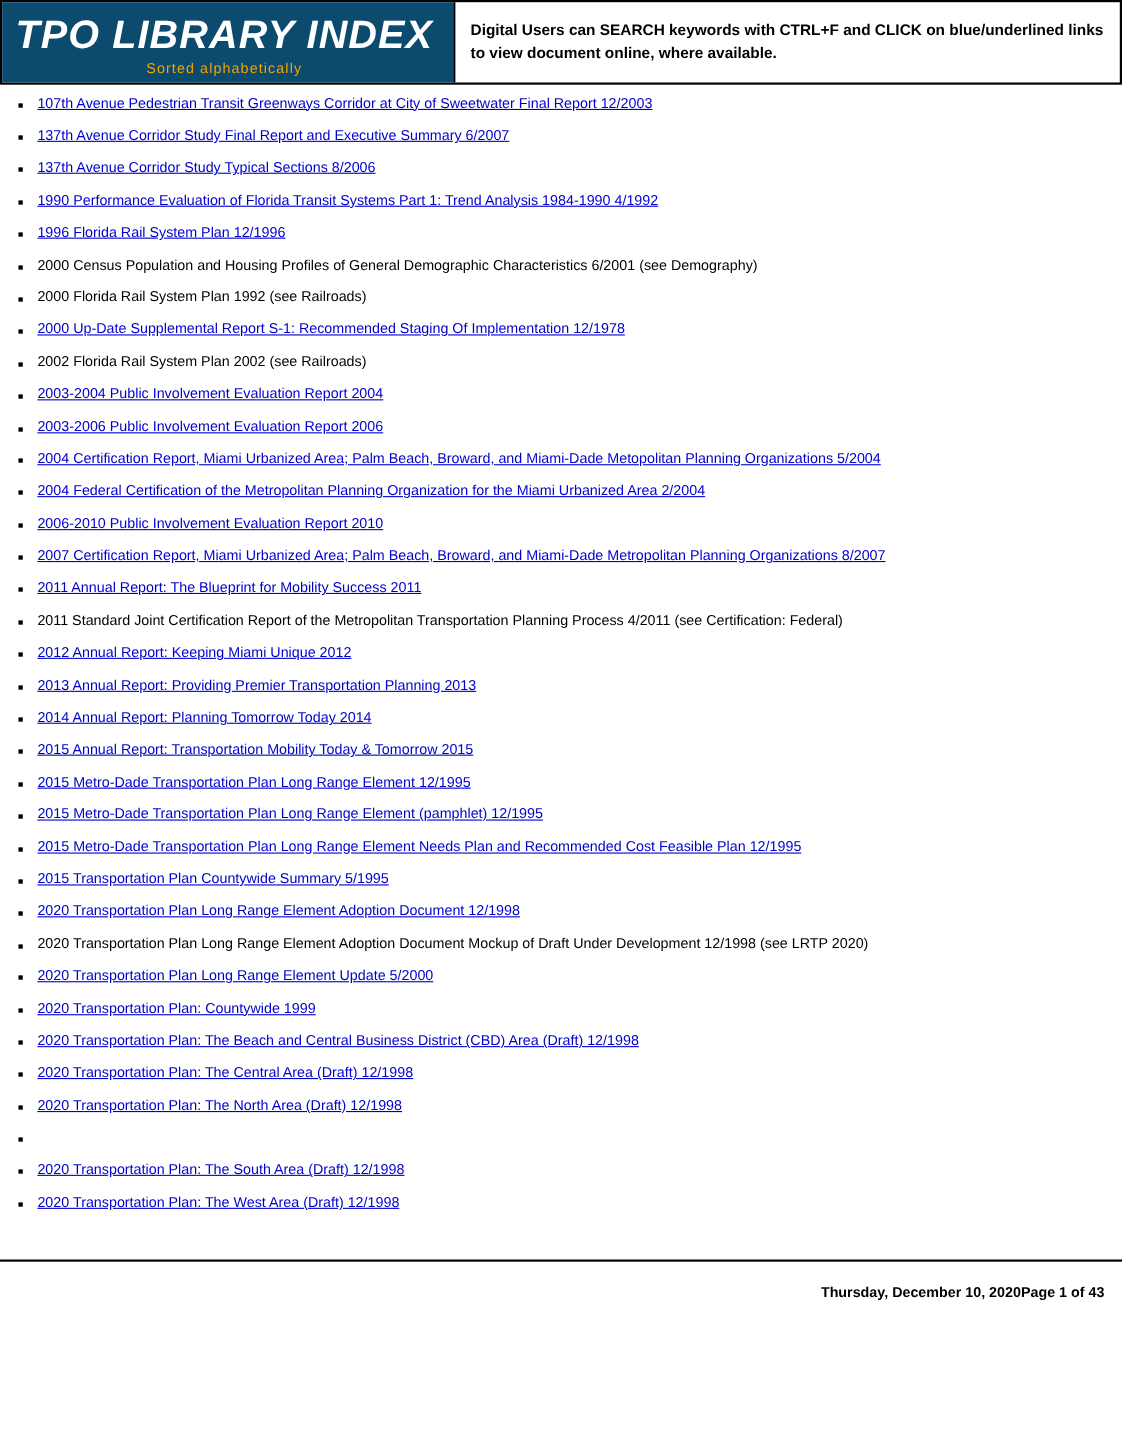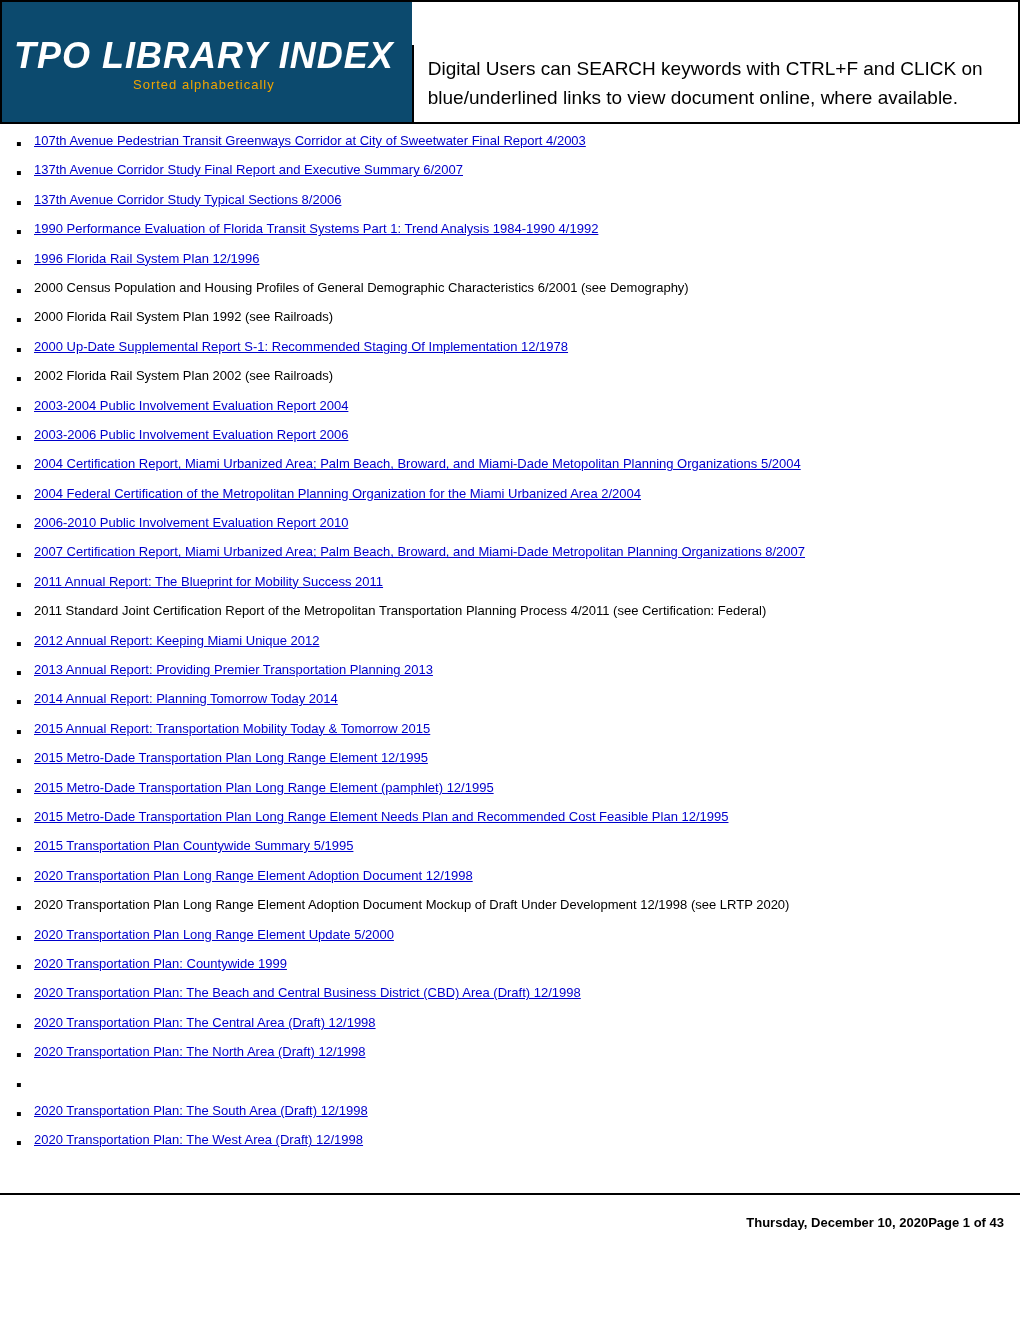--- a/index.html
+++ b/index.html
@@ -42,27 +42,26 @@
       font-size: 13px;
       font-weight: normal;
       color: #f0a500;
       letter-spacing: 1px;
       text-align: center;
       margin-top: 2px;
     }
     .header-info {
       flex: 1;
       padding: 10px 14px;
-      font-size: 19px;
-      font-weight: normal;
+      font-size: 14px;
+      font-weight: bold;
       line-height: 1.5;
       display: flex;
       align-items: center;
       border-left: 2px solid #000;
-      margin-top: 43px;
     }
     .content {
       padding: 4px 16px 16px 16px;
     }
     .list-item {
       display: flex;
       align-items: flex-start;
       margin-bottom: 6px;
       line-height: 1.4;
     }
@@ -99,21 +98,21 @@
     <span class="header-title-main">TPO LIBRARY INDEX</span>
     <span class="header-title-sub">Sorted alphabetically</span>
   </div>
   <div class="header-info">Digital Users can SEARCH keywords with CTRL+F and CLICK on blue/underlined links to view document online, where available.</div>
 </div>
 
 <div class="content">
   <div id="items-container">
       <div class="list-item">
         <span class="bullet">▪</span>
-        <span class="item-text"><a class="item-link" href="#">107th Avenue Pedestrian Transit Greenways Corridor at City of Sweetwater Final Report 4/2003</a></span>
+        <span class="item-text"><a class="item-link" href="#">107th Avenue Pedestrian Transit Greenways Corridor at City of Sweetwater Final Report 12/2003</a></span>
       </div>
       <div class="list-item">
         <span class="bullet">▪</span>
         <span class="item-text"><a class="item-link" href="#">137th Avenue Corridor Study Final Report and Executive Summary 6/2007</a></span>
       </div>
       <div class="list-item">
         <span class="bullet">▪</span>
         <span class="item-text"><a class="item-link" href="#">137th Avenue Corridor Study Typical Sections 8/2006</a></span>
       </div>
       <div class="list-item">

